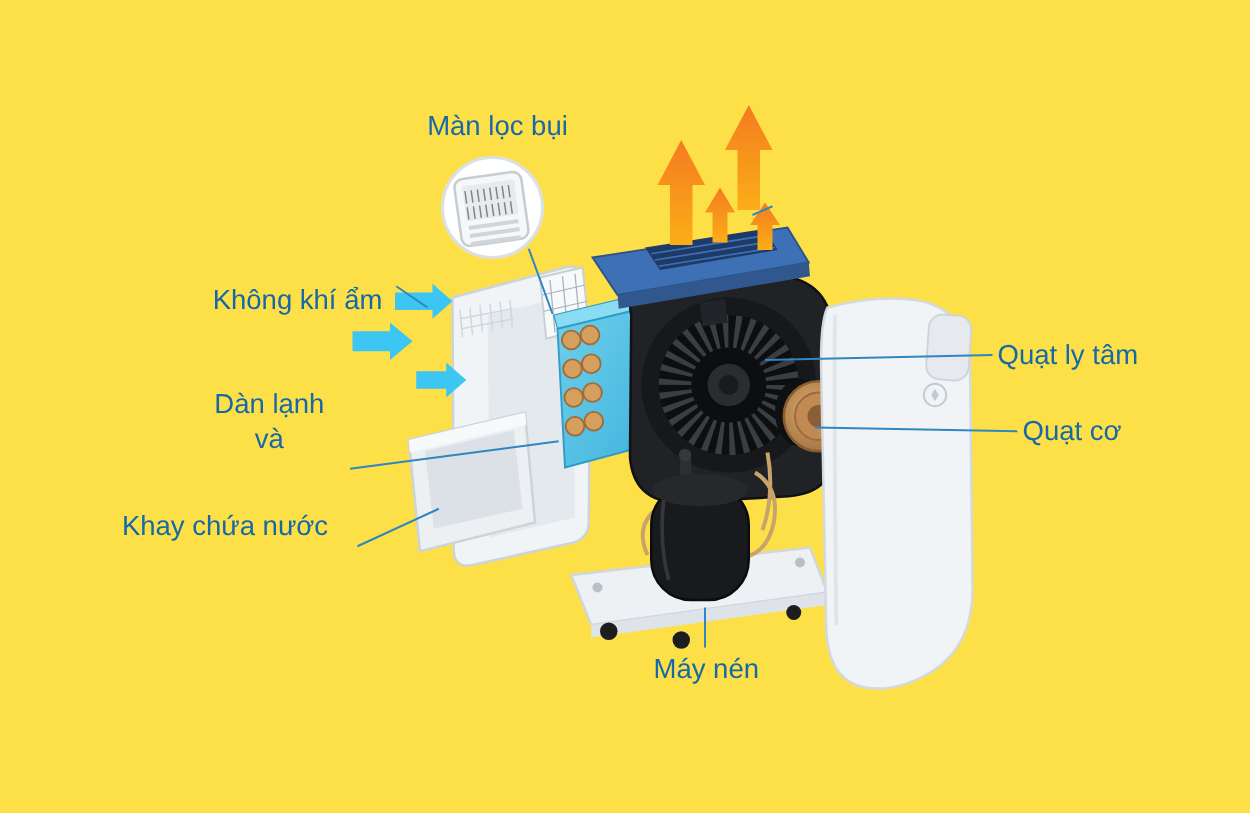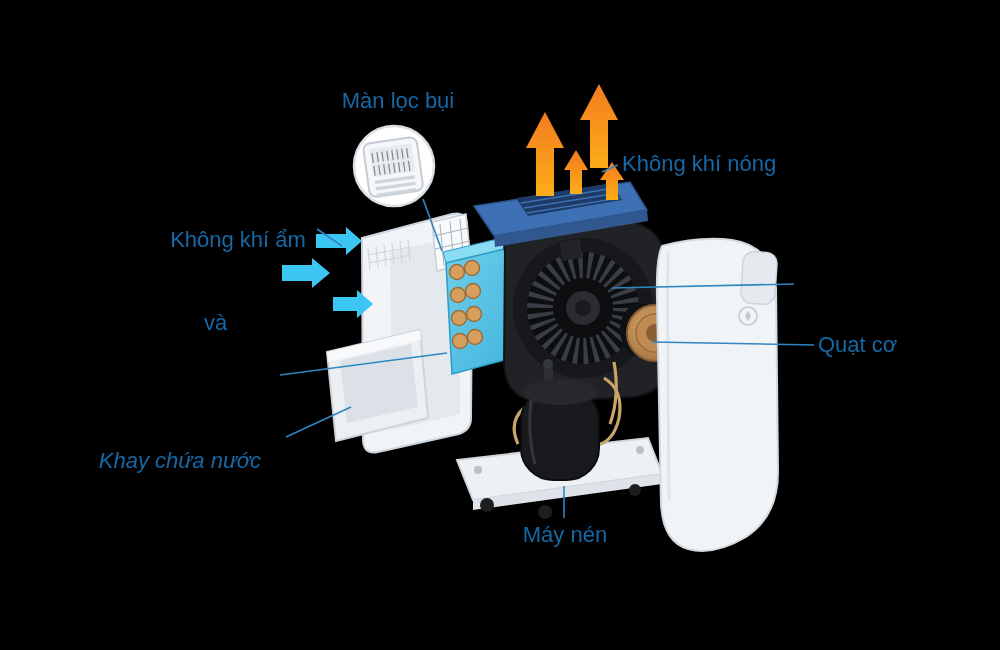--- a/index.html
+++ b/index.html
@@ -1,17 +1,17 @@
 <!DOCTYPE html>
 <html style="--label-text: #1668a7; --leader-line: #2f86c0; --hot-arrow: #f6921e; --cold-arrow: #3cc6f4; --panel-blue: #3d70b4; --coil-cyan: #55c3e8; --motor-bronze: #bb8352; --casing-white: #f1f4f6;"><head>
 <meta charset="utf-8">
 <style>
   html,body{margin:0;padding:0;background:#ffffff;}
   .stage{
-    position:relative;width:1000px;height:650px;background:#000000;overflow:hidden;
+    position:relative;width:1000px;height:650px;background:#fde047;overflow:hidden;
     font-family:"Liberation Sans", sans-serif;
   }
   .stage svg{position:absolute;left:0;top:0;}
   .label{
     position:absolute;color:var(--label-text,#1668a7);
     font-size:22px;font-weight:500;line-height:26px;white-space:nowrap;
   }
   .label.center{text-align:center;white-space:normal;}
   .leader{stroke:var(--leader-line,#2f86c0);stroke-width:1.6;fill:none;}
   .cold{fill:var(--cold-arrow,#3cc6f4);}
@@ -185,27 +185,28 @@
       <line class="leader" x1="280" y1="375" x2="447" y2="353"></line>
       <line class="leader" x1="286" y1="437" x2="351" y2="407"></line>
       <line class="leader" x1="612" y1="288" x2="794" y2="284"></line>
       <line class="leader" x1="652" y1="342" x2="814" y2="345"></line>
       <line class="leader" x1="564" y1="486" x2="564" y2="518"></line>
     </g>
   </svg>
 
   <div class="label center" style="left:320px;top:88px;width:156px;">Màn lọc bụi</div>
 
-  <div class="label" style="left:622px;top:151px;">Không khí nóng</div>
 
   <div class="label center" style="left:158px;top:199px;width:160px;margin-top:28px;">Không khí ẩm</div>
 
   <div class="label center" style="left:138px;top:309px;width:155px;line-height:28px;">
+    <div>Dàn lạnh</div>
     <div>và</div>
   </div>
 
-  <div class="label center" style="left:75px;top:448px;width:210px;font-style:italic;">Khay chứa nước</div>
-
+  <div class="label center" style="left:75px;top:408px;width:210px;">Khay chứa nước</div>
+
+  <div class="label" style="left:798px;top:271px;">Quạt ly tâm</div>
 
   <div class="label" style="left:818px;top:332px;">Quạt cơ</div>
 
   <div class="label center" style="left:500px;top:522px;width:130px;">Máy nén</div>
 </div>
 
 </body></html>

